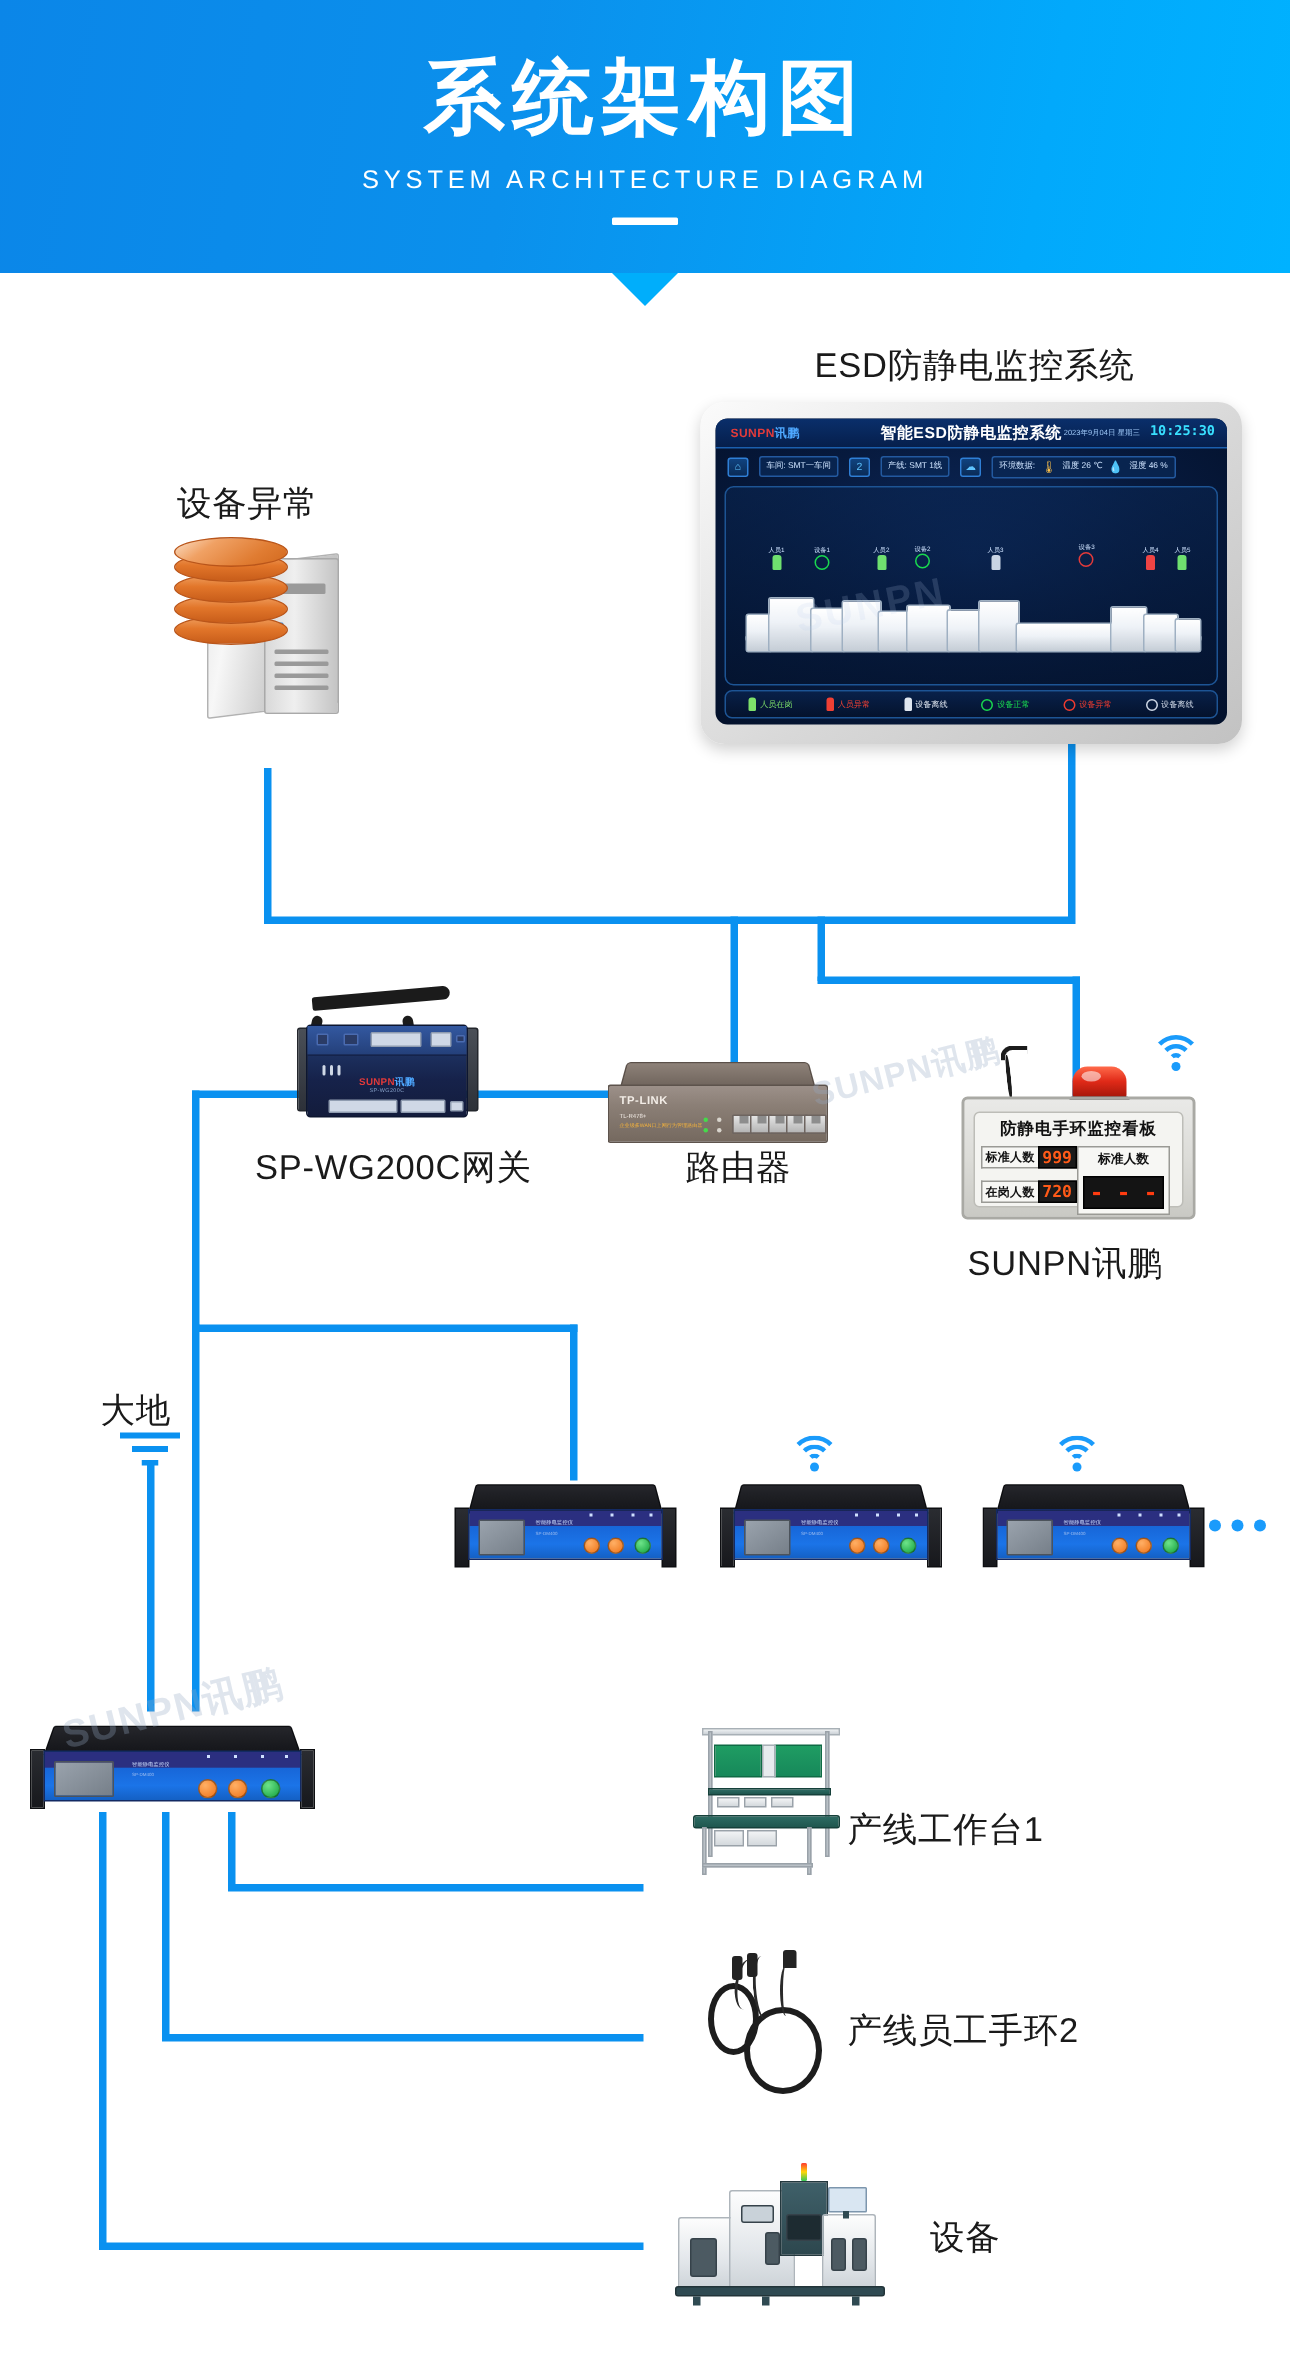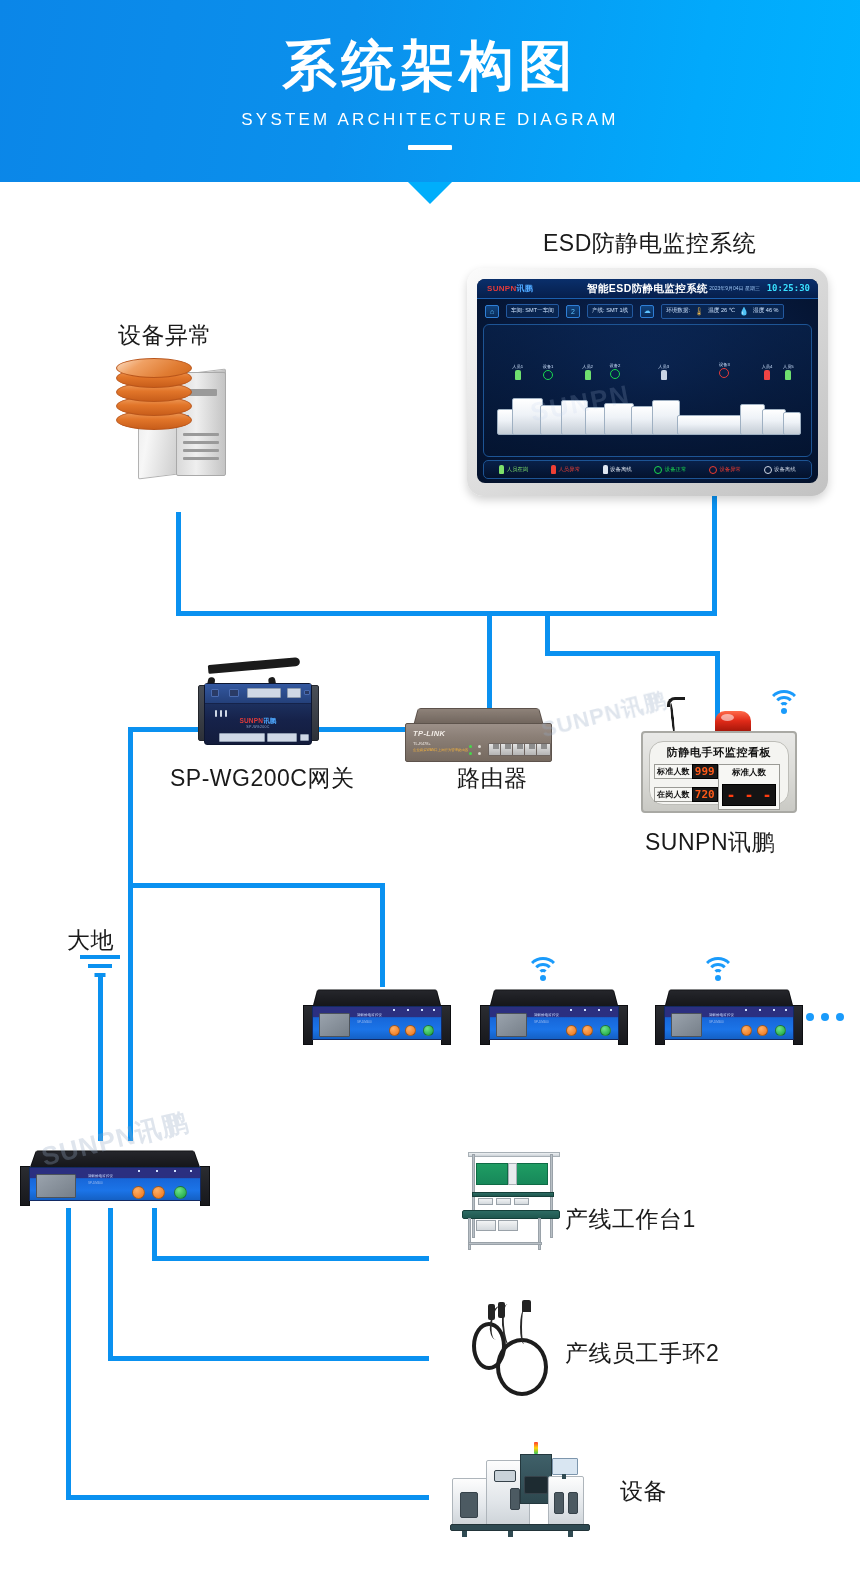--- a/index.html
+++ b/index.html
@@ -210,21 +210,21 @@
     transform: perspective(60px) rotateX(14deg);
     transform-origin: bottom center;
   }
   .rt-body {
     position:absolute; left:0; top:17px; width:147px; height:39px;
     background: linear-gradient(180deg,#9c9089 0%, #8b7f76 35%, #75695f 100%);
     border:1px solid #5d534c; border-radius:2px;
   }
   .rt-brand {
     position:absolute; left:7px; top:5px; font-size:7.5px; font-weight:bold;
-    color:#f2ece6; letter-spacing:.4px;font-style:italic;
+    color:#f2ece6; letter-spacing:.4px;
   }
   .rt-model { position:absolute; left:7px; top:17px; font-size:4px; color:#efe8e2; }
   .rt-sub { position:absolute; left:7px; top:24px; font-size:3.4px; color:#f4b23c; }
   .rt-jack {
     position:absolute; top:19px; width:15px; height:13px;
     background: linear-gradient(180deg,#e4e4e4,#b4b4b4);
     border:1px solid #6e6560; border-radius:1px;
   }
   .rt-jack:after {
     content:""; position:absolute; left:4px; top:0; width:6px; height:5px;
@@ -234,21 +234,21 @@
 
   
   .ledboard { position:absolute; left:641px; top:731px; width:156px; height:82px; }
   .ld-frame {
     position:absolute; left:0; top:0; width:156px; height:82px;
     background: linear-gradient(180deg,#e9e9e7 0%, #dcdcd8 50%, #c9c9c4 100%);
     border:2px solid #a9a9a4; border-radius:4px;
   }
   .ld-inner {
     position:absolute; left:6px; top:8px; right:6px; bottom:6px;
-    background:#f4f4f1; border:1px solid #bdbdb8; border-radius:14px;
+    background:#f4f4f1; border:1px solid #bdbdb8; border-radius:4px;
   }
   .ld-title {
     position:absolute; left:0; top:3px; width:100%; text-align:center;
     font-size:11px; font-weight:bold; color:#111; letter-spacing:.6px;
   }
   .ld-row { position:absolute; display:flex; align-items:flex-end; }
   .ld-key {
     font-size:8px; color:#111; font-weight:bold; letter-spacing:.2px;
     border:1px solid #9a9a95; border-right:none;
     padding:1px 2px; background:#f7f7f4;

